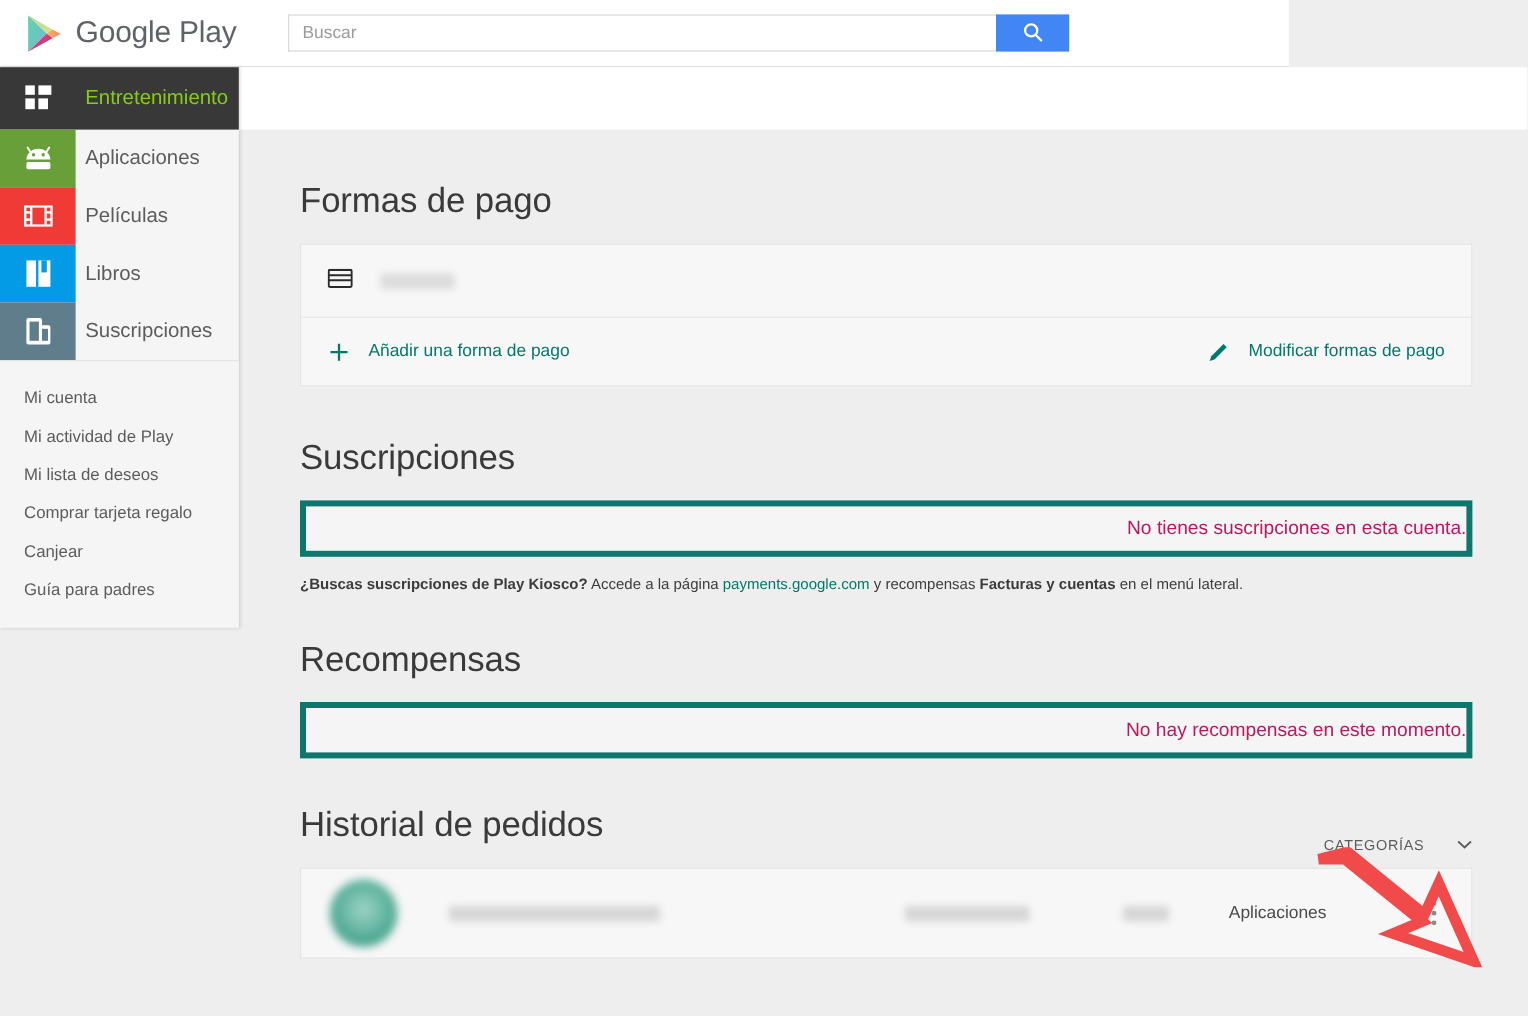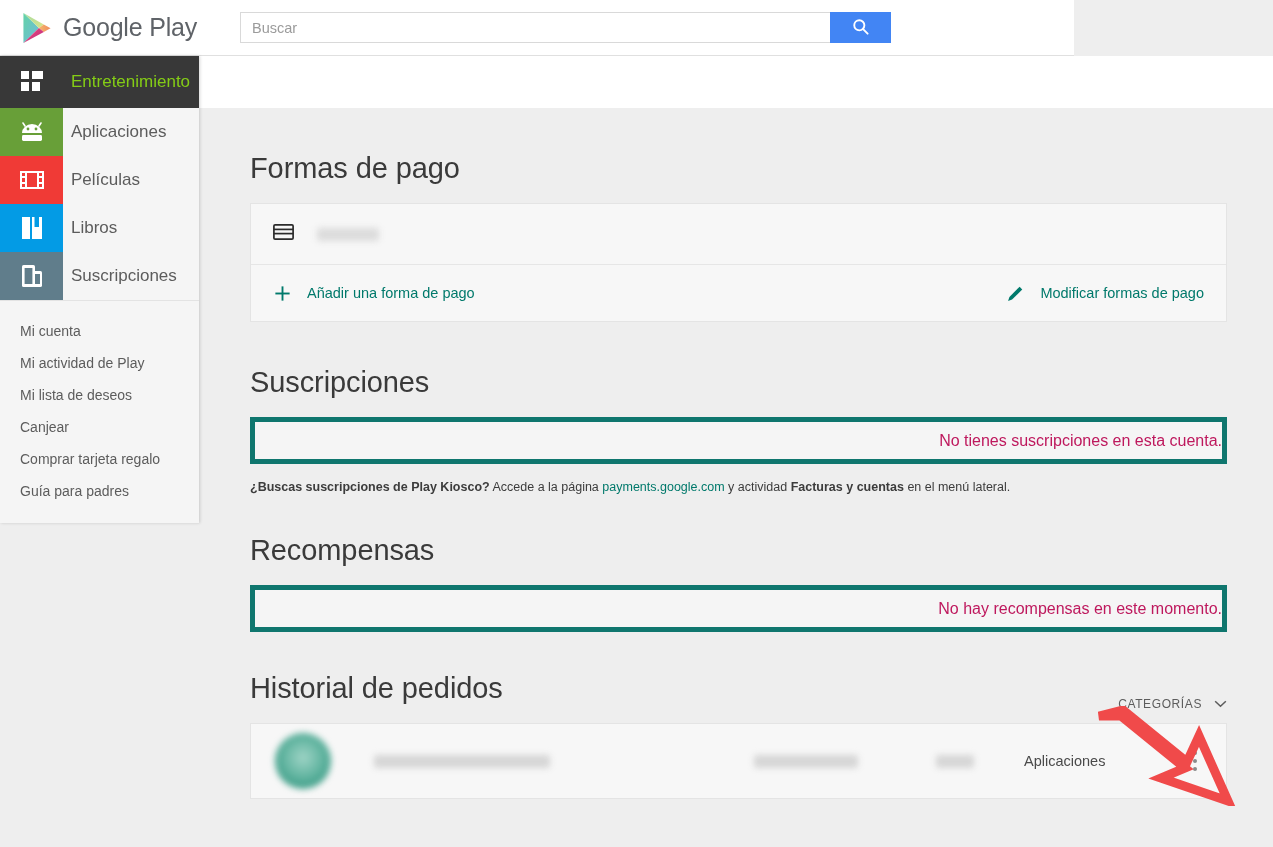--- a/index.html
+++ b/index.html
@@ -214,21 +214,21 @@
   .footnote a { color: #00796b; text-decoration: none; }
 
   .oh-head {
     display: flex;
     align-items: flex-end;
     justify-content: space-between;
   }
   .categories {
     display: flex;
     align-items: center;
-    gap: 12px;
+    gap: 27px;
     font-size: 12px;
     color: #5c5c5c;
     letter-spacing: 0.6px;
     cursor: pointer;
     padding-bottom: 12px;
   }
   .order-row {
     background: #f7f7f7;
     border: 1px solid #e4e4e4;
     height: 76px;
@@ -399,22 +399,22 @@
         <rect x="14" y="10" width="5" height="10" fill="#607d8b"></rect>
       </svg>
     </div>
     <span class="nav-label">Suscripciones</span>
   </div>
 
   <div class="sub-links">
     <div class="sub-link">Mi cuenta</div>
     <div class="sub-link">Mi actividad de Play</div>
     <div class="sub-link">Mi lista de deseos</div>
+    <div class="sub-link">Comprar tarjeta regalo</div>
     <div class="sub-link">Canjear</div>
-    <div class="sub-link">Comprar tarjeta regalo</div>
     <div class="sub-link">Guía para padres</div>
   </div>
 </div>
 
 <div class="main">
   <div class="main-top-white"></div>
 
   <div class="content">
 
     <h2 class="section-title">Formas de pago</h2>
@@ -451,21 +451,21 @@
     </div>
 
     <h2 class="section-title">Suscripciones</h2>
     <div class="empty-box">
       <span>No tienes suscripciones en esta cuenta.</span>
     </div>
     <div class="footnote">
       <b>¿Buscas suscripciones de Play Kiosco?</b>
       <span>Accede a la página</span>
       <a href="#">payments.google.com</a>
-      <span>y actividad</span>
+      <span>y recompensas</span>
       <b>Facturas y cuentas</b>
       <span>en el menú lateral.</span>
     </div>
 
     <h2 class="section-title tight">Recompensas</h2>
     <div class="empty-box">
       <span>No hay recompensas en este momento.</span>
     </div>
 
     <div class="oh-head">

